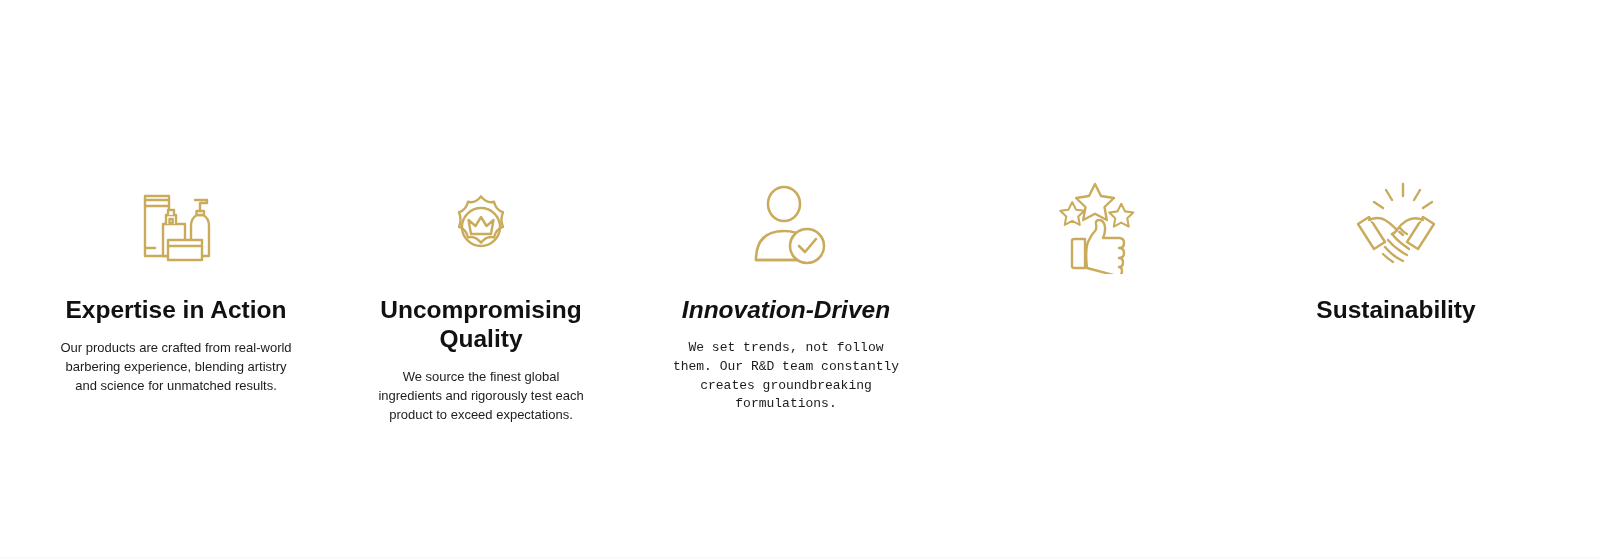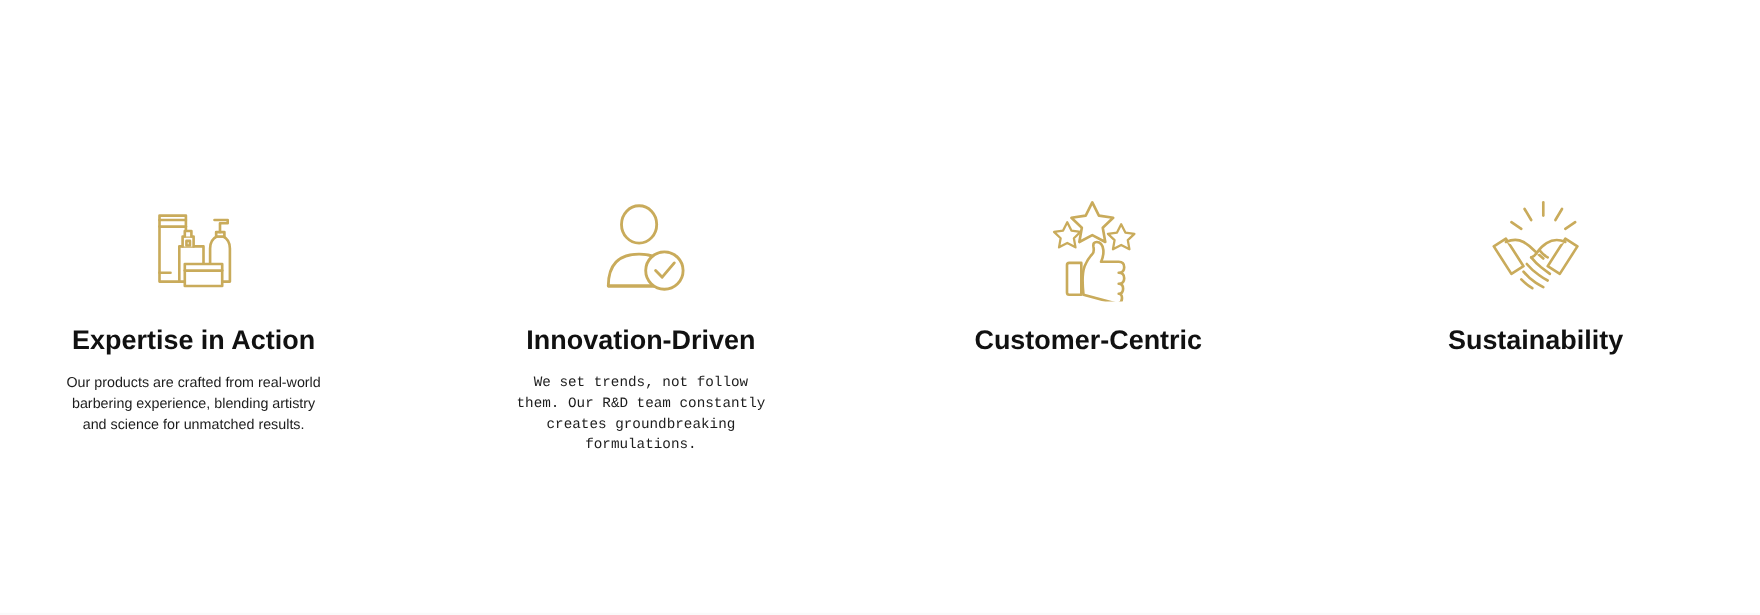--- a/index.html
+++ b/index.html
@@ -73,21 +73,21 @@
     font-weight: 400;
     color: #1c1c1c;
     margin: 0;
     max-width: 250px;
   }
   
   .feature.col-1 .feature-title { max-width: 260px; }
   .feature.col-1 .feature-desc  { max-width: 244px; }
   .feature.col-2 .feature-title { max-width: 225px; }
   .feature.col-2 .feature-desc  { max-width: 220px; }
-  .feature.col-3 .feature-title { max-width: 260px; }
+  .feature.col-3 .feature-title { max-width: 260px; font-style: italic; }
   .feature.col-3 .feature-desc  { max-width: 232px; font-family: Liberation Mono, monospace; }
   .feature.col-4 .feature-title { max-width: 260px; }
   .feature.col-4 .feature-desc  { max-width: 248px; }
   .feature.col-5 .feature-title { max-width: 260px; }
   .feature.col-5 .feature-desc  { max-width: 244px; }
   .bottom-edge {
     position: absolute;
     left: 0;
     bottom: 0;
     width: 100%;
@@ -122,20 +122,36 @@
           <path d="M72 33 v-8 h7 v-3 h-12" fill="none"></path>
 
           <path d="M40 62 h34 v20 h-34 z" fill="#ffffff"></path>
           <path d="M40 68 h34"></path>
         </svg>
       </div>
       <h3 class="feature-title">Expertise in Action</h3>
       <p class="feature-desc">Our products are crafted from real-world barbering experience, blending artistry and science for unmatched results.</p>
     </div>
 
+    <div class="feature col-2">
+      <div class="feature-icon">
+        <svg width="96" height="96" viewBox="0 0 96 96" fill="none" stroke="#c9ab5b" stroke-width="2.4" stroke-linecap="round" stroke-linejoin="round">
+
+          <path d="M48 9
+                   q6 7 13 5 q2 8 9 10 q-3 7 0 14 q-7 2 -9 10 q-7 -2 -13 5
+                   q-6 -7 -13 -5 q-2 -8 -9 -10 q3 -7 0 -14 q7 -2 9 -10 q7 2 13 -5 z" transform="translate(0,9) scale(1,1.05)"></path>
+
+          <circle cx="48" cy="49" r="19"></circle>
+
+          <path d="M38 56 h20 l2.5 -14 l-7 6 l-5.5 -9 l-5.5 9 l-7 -6 z"></path>
+        </svg>
+      </div>
+      <h3 class="feature-title">Uncompromising Quality</h3>
+      <p class="feature-desc">We source the finest global ingredients and rigorously test each product to exceed expectations.</p>
+    </div>
 
     <div class="feature col-3">
       <div class="feature-icon">
         <svg width="96" height="96" viewBox="0 0 96 96" fill="none" stroke="#c9ab5b" stroke-width="2.6" stroke-linecap="round" stroke-linejoin="round">
 
           <ellipse cx="46" cy="26" rx="16" ry="17"></ellipse>
 
           <path d="M18 82 q0 -29 28 -29 q28 0 28 29 z" fill="#ffffff"></path>
           <path d="M18 82 h56"></path>
 
@@ -156,21 +172,20 @@
           <path d="M28 20 l4.4 8.8 l9.6 1.4 l-7 6.7 l1.7 9.6 l-8.7 -4.6 l-8.7 4.6 l1.7 -9.6 l-7 -6.7 l9.6 -1.4 z" fill="#ffffff" transform="scale(0.86) translate(6,8)"></path>
 
           <path d="M80 22 l4.4 8.8 l9.6 1.4 l-7 6.7 l1.7 9.6 l-8.7 -4.6 l-8.7 4.6 l1.7 -9.6 l-7 -6.7 l9.6 -1.4 z" fill="#ffffff" transform="scale(0.86) translate(11,8)"></path>
 
           <path d="M44 90 q-2 -18 1 -26 q3 -7 7 -11 q2 -2 1 -7 q-0.5 -4 3 -4 q5 0 6 7 q0.6 5 -2 11 h16
                    q5 0 5 5 q0 5 -5 5 q5 0 5 5 q0 5 -5 5 q4 0 4 4.5 q0 4.5 -4 4.5 q3 0 3 4 q0 5 -5 5 z" fill="#ffffff"></path>
 
           <path d="M31 61 h11 v29 h-11 q-2 0 -2 -2 v-25 q0 -2 2 -2 z" fill="#ffffff"></path>
         </svg>
       </div>
-      <h3 class="feature-title">Customer-Centric</h3>
     </div>
 
     <div class="feature col-5">
       <div class="feature-icon">
         <svg width="96" height="96" viewBox="0 0 96 96" fill="none" stroke="#c9ab5b" stroke-width="2.4" stroke-linecap="round" stroke-linejoin="round">
 
           <path d="M55 18 v-12"></path>
           <path d="M44 22 l-6 -10"></path>
           <path d="M66 22 l6 -10"></path>
           <path d="M35 30 l-9 -6"></path>

